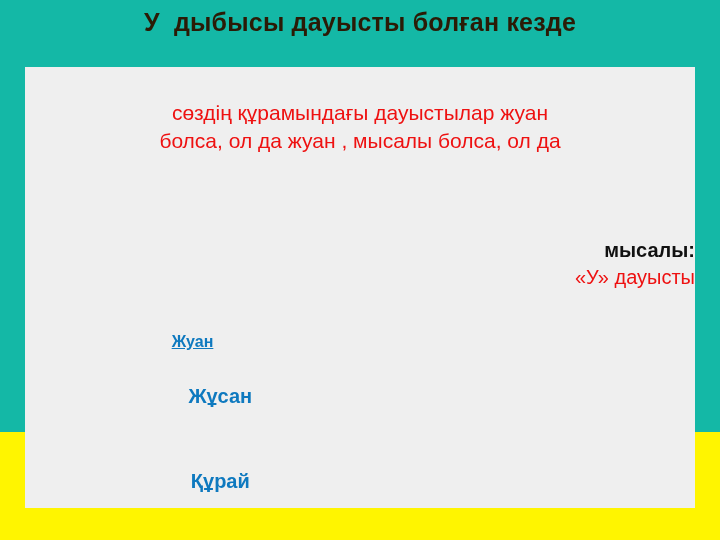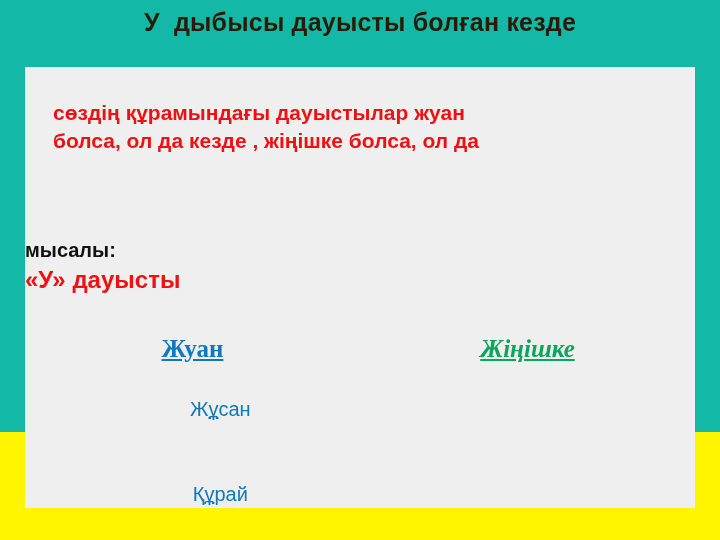--- a/index.html
+++ b/index.html
@@ -45,79 +45,78 @@
     height: 441px;
     background: #EFEFEF;
   }
 
   
   .rule-text {
     position: absolute;
     left: 28px;
     top: 32px;
     width: 614px;
-    text-align: left;
+    text-align: center;
     font-size: 21px;
-    font-weight: bold;
+    font-weight: normal;
     color: #EE1111;
     line-height: 1.32;
   }
   .rule-text .ln {
     display: block;
     white-space: pre;
   }
 
   
   .example-block {
     position: absolute;
     left: 0;
     top: 170px;
     width: 670px;
-    text-align: left;
+    text-align: right;
     line-height: 1.35;
   }
   .example-label {
     display: block;
     font-size: 20px;
     font-weight: bold;
     color: #111111;
   }
   .example-value {
     display: block;
-    font-size: 24px;
-    font-weight: bold;
+    font-size: 20px;
+    font-weight: normal;
     color: #EE1111;
   }
 
   
   .columns {
     position: absolute;
     left: 0;
     top: 264px;
     width: 670px;
     display: flex;
     flex-direction: row;
   }
   .column {
     width: 50%;
     text-align: center;
   }
   .col-head {
     display: block;
-    font-size: 25px;
+    font-size: 16px;
     font-weight: bold;
     text-decoration: underline;
     line-height: 1.42;
     white-space: pre;
-    font-family: Liberation Serif, serif;
   }
   .col-item {
     display: block;
     font-size: 20px;
-    font-weight: normal;
+    font-weight: bold;
     line-height: 1.42;
     white-space: pre;
   }
   .col-hard .col-head,
   .col-hard .col-item {
     color: #0E79BF;
   }
   .col-soft .col-head,
   .col-soft .col-item {
     color: #0AA65C;
@@ -131,21 +130,21 @@
 <body>
 
 <div class="slide">
 
   <div class="slide-title">У  дыбысы дауысты болған кезде</div>
 
   <div class="panel">
 
     <div class="rule-text">
       <span class="ln">сөздің құрамындағы дауыстылар жуан</span>
-      <span class="ln">болса, ол да кезде , жіңішке болса, ол да</span>
+      <span class="ln">болса, ол да жуан , мысалы болса, ол да</span>
     </div>
 
     <div class="example-block">
       <span class="example-label">мысалы:</span>
       <span class="example-value">«У» дауысты</span>
     </div>
 
     <div class="columns">
 
       <div class="column col-hard">
@@ -155,21 +154,20 @@
         </span>
         <span class="col-item">
           <span>Қ</span><span class="u">ұ</span><span>рай</span>
         </span>
         <span class="col-item">
           
         </span>
       </div>
 
       <div class="column col-soft">
-        <span class="col-head">Жіңішке</span>
         <span class="col-item">
           
         </span>
       </div>
 
     </div>
   </div>
 </div>
 
 </body></html>

